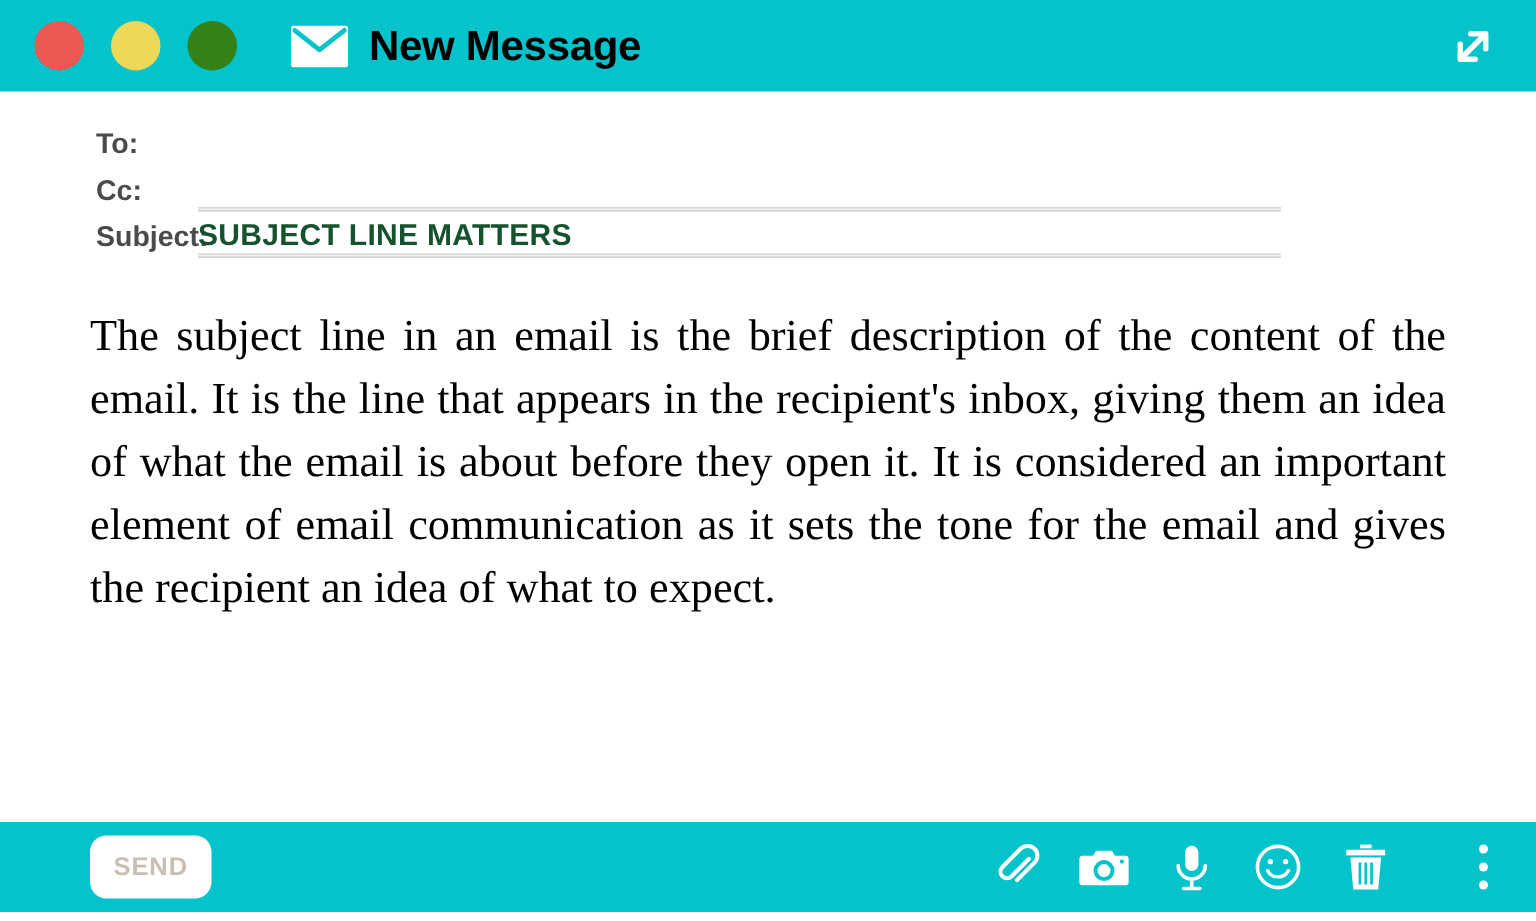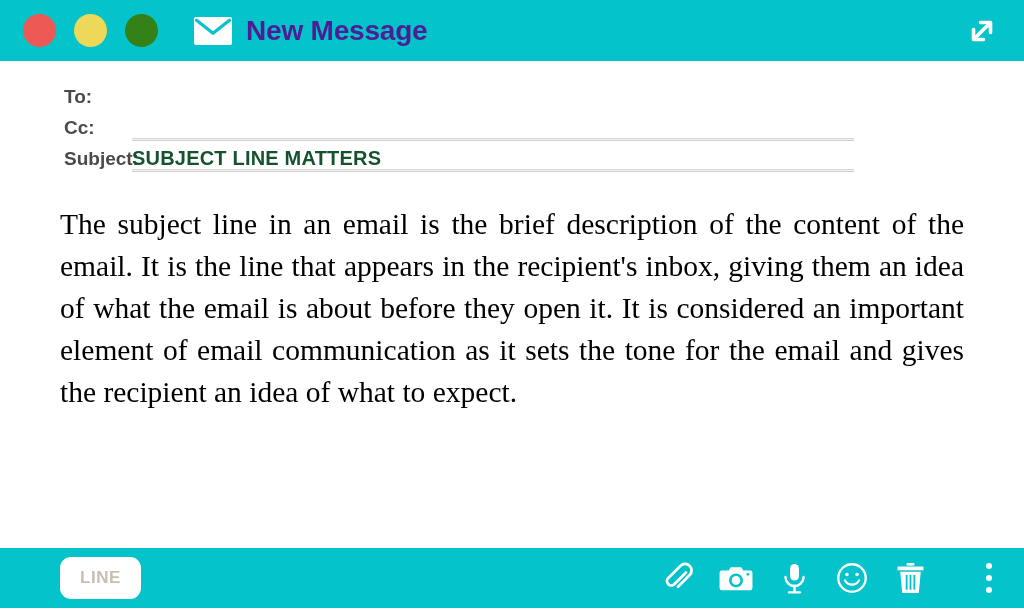--- a/index.html
+++ b/index.html
@@ -55,21 +55,21 @@
     align-items: center;
     margin-left: 36px;
     gap: 14px;
   }
   .envelope-icon {
     width: 38px;
     height: 28px;
     display: block;
   }
   .title-text {
-    color: #4c1d95;
+    color: #000000;
     font-size: 28px;
     font-weight: bold;
     letter-spacing: -0.2px;
     white-space: nowrap;
   }
 
   .expand-btn {
     position: absolute;
     right: 22px;
     top: 50%;
@@ -300,21 +300,21 @@
     </div>
   </div>
 
   <div class="body-area">
     <p class="body-text">The subject line in an email is the brief description of the content of the email. It is the line that appears in the recipient's inbox, giving them an idea of what the email is about before they open it. It is considered an important element of email communication as it sets the tone for the email and gives the recipient an idea of what to expect.</p>
   </div>
 
   <div class="bottombar">
 
     <button class="send-btn">
-      <span class="send-label">LINE</span>
+      <span class="send-label">SEND</span>
     </button>
 
     <div class="tool-icons">
 
       <div class="tool-icon">
         <span>
           <svg viewBox="0 0 34 34" width="32" height="32" aria-hidden="true">
             <path d="M25.5 11.2 L13.0 23.7 a4.6 4.6 0 0 1-6.5-6.5 L19.6 4.1 a6.9 6.9 0 0 1 9.8 9.8 L17.0 26.3" fill="none" stroke="#ffffff" stroke-width="2.9" stroke-linecap="round" stroke-linejoin="round"></path>
           </svg>
         </span>

